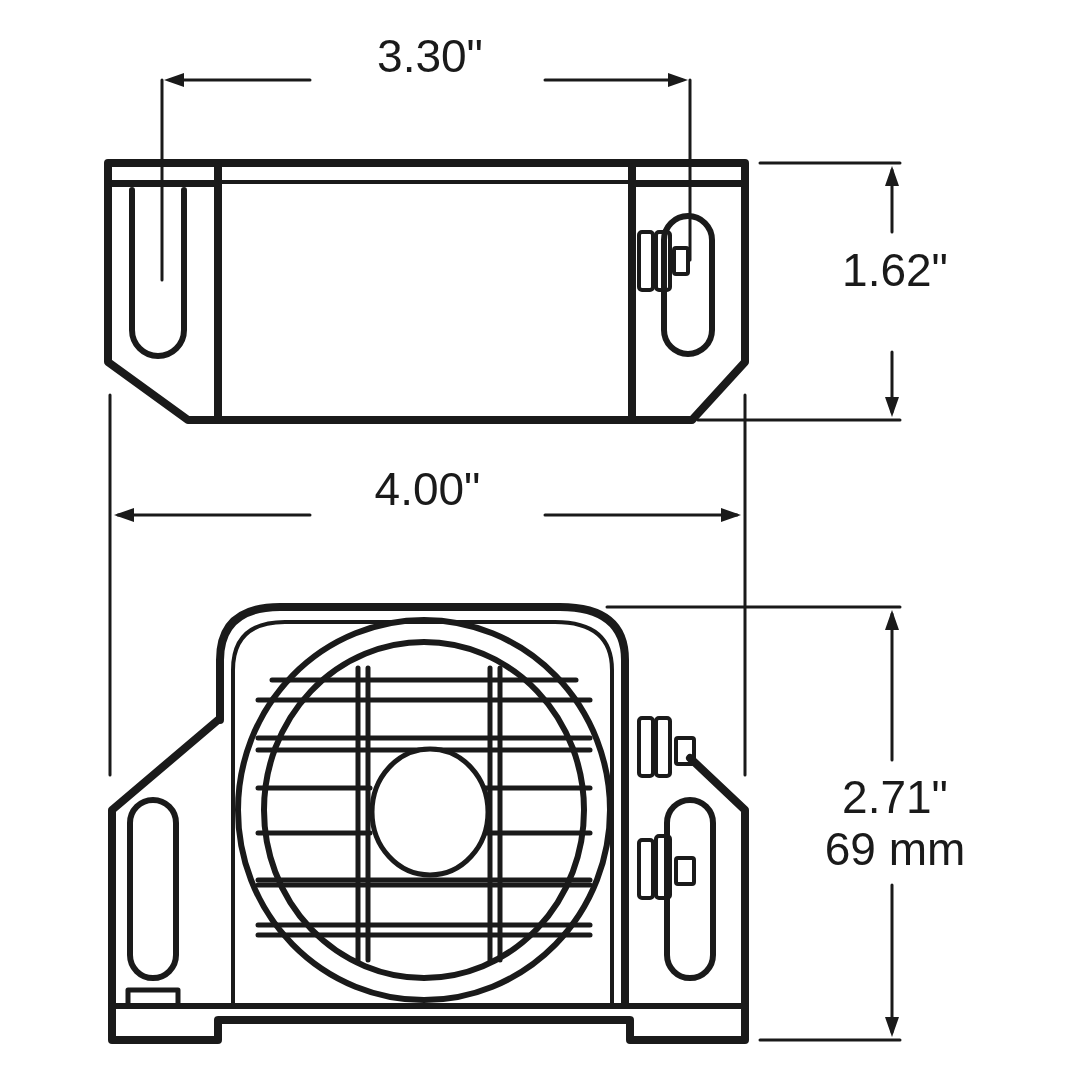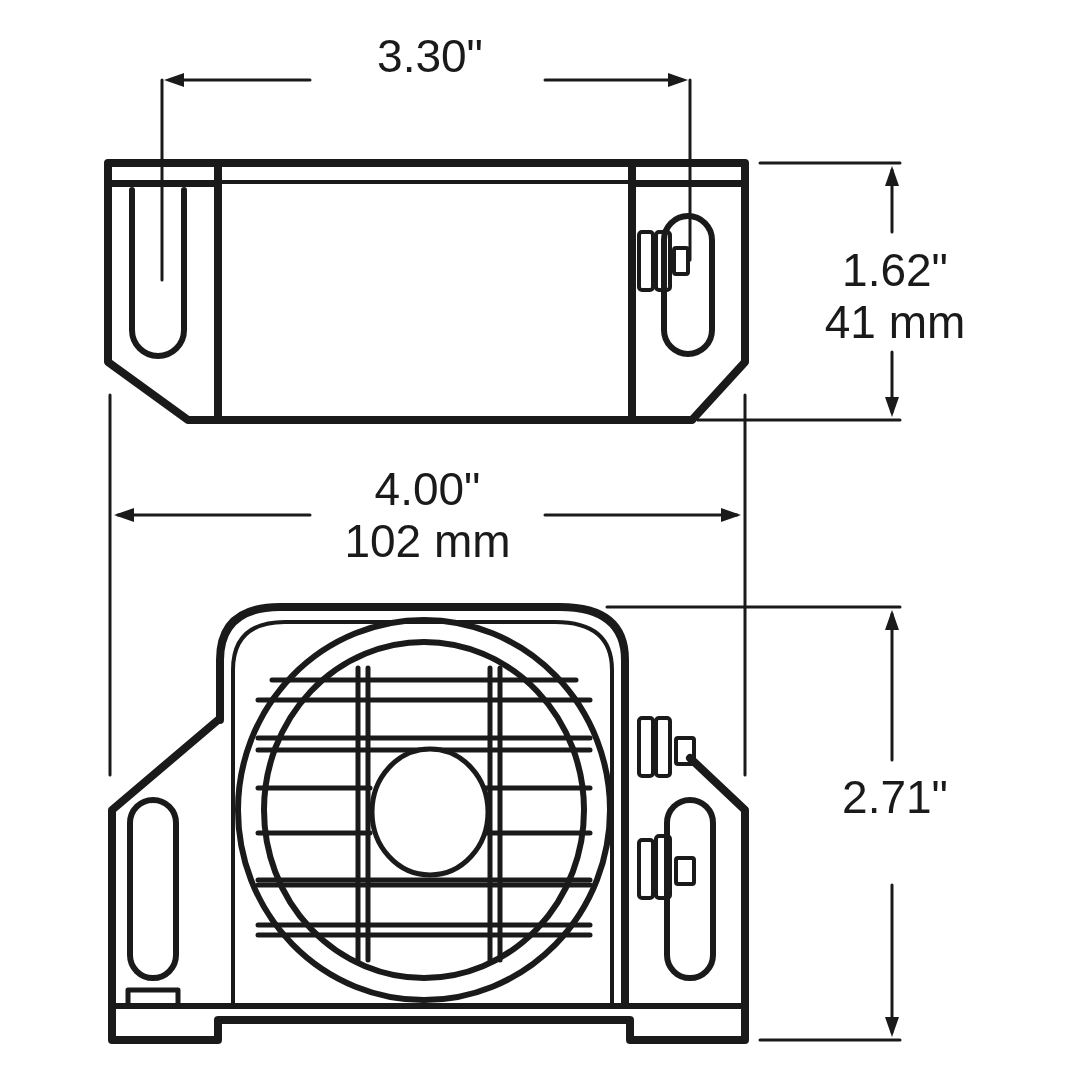--- a/index.html
+++ b/index.html
@@ -112,21 +112,20 @@
       <polygon points="892,1037 885,1017 899,1017"></polygon>
     </g>
   </g>
 </svg>
 
 <div class="lbl" style="left:320px;top:30px;width:220px;">
   <div>3.30"</div>
 </div>
 <div class="lbl" style="left:795px;top:244px;width:200px;">
   <div>1.62"</div>
-  <div>41 mm</div>
 </div>
 <div class="lbl" style="left:310px;top:463px;width:235px;">
   <div>4.00"</div>
-  <div>102 mm</div>
 </div>
 <div class="lbl" style="left:795px;top:771px;width:200px;">
   <div>2.71"</div>
+  <div>69 mm</div>
 </div>
 
 </body></html>

